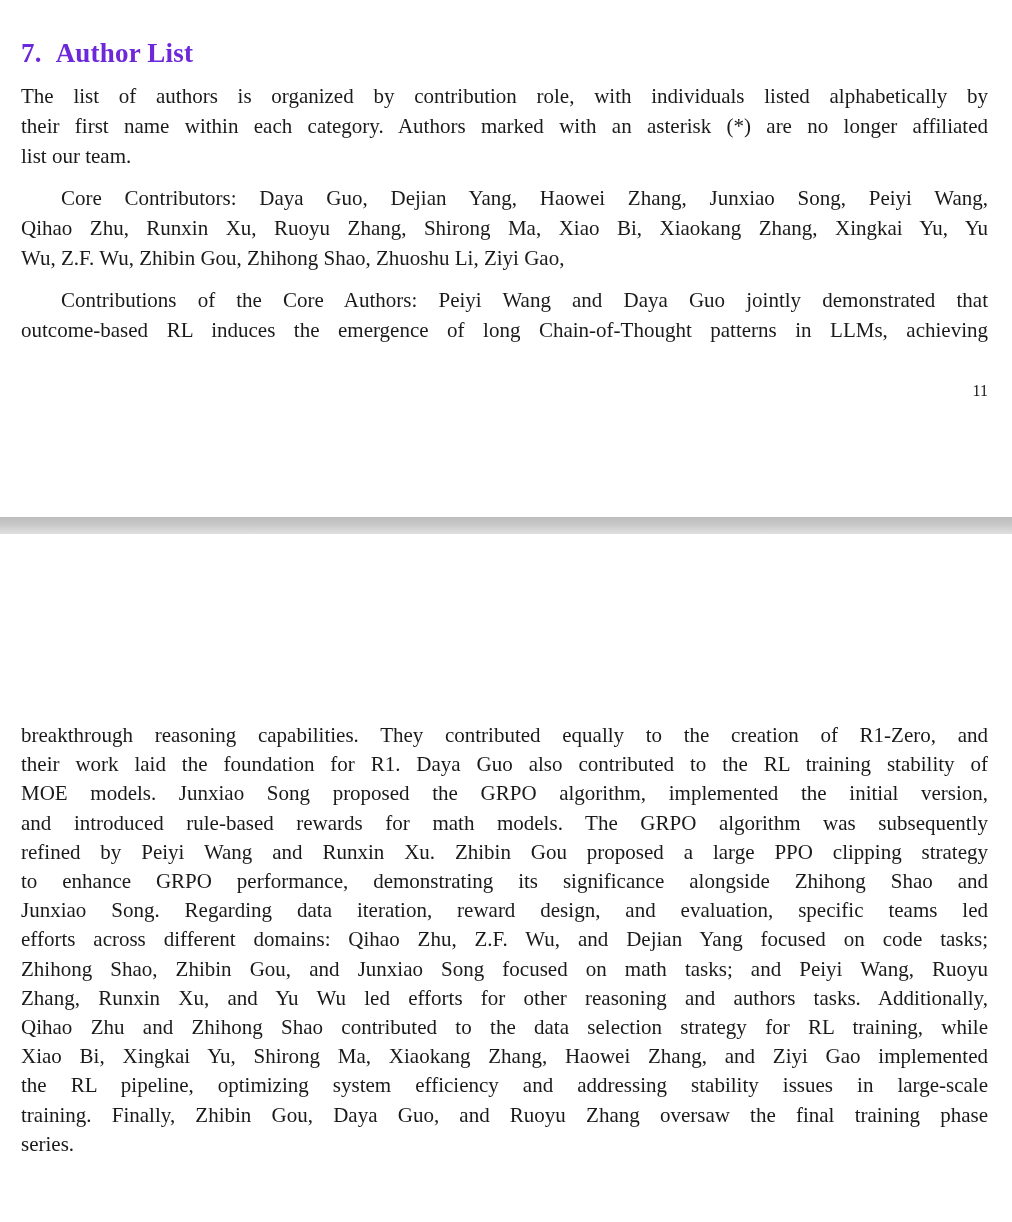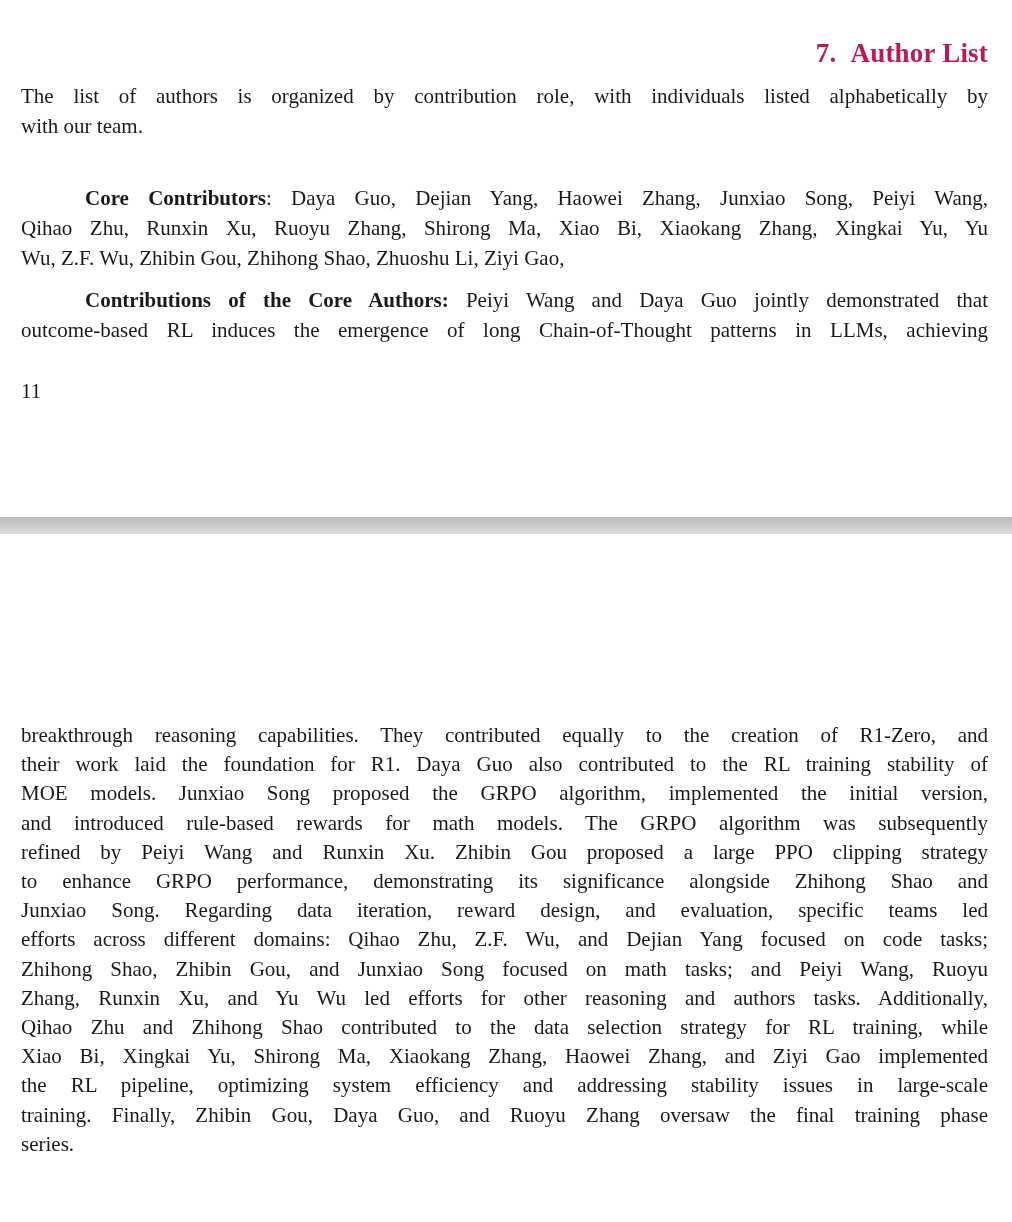--- a/index.html
+++ b/index.html
@@ -14,46 +14,45 @@
   }
   .page { position: absolute; left: 0; width: 1012px; background: #ffffff; }
   .page-11 { top: 0; height: 517px; }
   .page-12 { top: 534px; height: 683px; }
 
   .heading {
     position: absolute;
     top: 19px; left: 21px; width: 967px;
     font-size: 27px; font-weight: bold;
     line-height: 32px;
-    color: #be185d;
+    color: #6d28d9;
     letter-spacing: 0.2px;
-    text-align: right;
   }
   .heading .hnum { display: inline-block; margin-right: 14px; }
 
   .para {
     position: absolute;
     left: 21px; width: 967px;
     font-size: 21px;
     line-height: 30px;
   }
   .para-intro { top: 81px; }
   .para-core { top: 183px; }
   .para-contrib { top: 285px; }
 
   .line { text-align: justify; text-align-last: justify; }
   .line.last-left { text-align-last: left; }
   .first-line { text-indent: 40px; }
-  .lead { font-weight: bold; margin-left: 24px; }
+  .lead { font-weight: normal; }
 
   .pagenum {
     position: absolute;
     top: 379px; left: 21px; width: 967px;
-    text-align: left;
-    font-size: 21px; line-height: 24px;
+    text-align: right;
+    font-size: 16px; line-height: 24px;
   }
 
   .page-separator {
     position: absolute;
     top: 517px; left: 0;
     width: 1012px; height: 22px;
     background: linear-gradient(180deg, #bdbdbd 0%, #c6c6c6 30%, #d9d9d9 65%, #eaeaea 100%);
   }
 
   .para-p12 {
@@ -69,21 +68,22 @@
 <div class="screen">
 
   <section class="page page-11">
 
     <h1 class="heading">
       <span class="hnum">7.</span><span>Author List</span>
     </h1>
 
     <div class="para para-intro">
         <div class="line">The list of authors is organized by contribution role, with individuals listed alphabetically by</div>
-        <div class="line last-left">with our team.</div>
+        <div class="line">their first name within each category. Authors marked with an asterisk (*) are no longer affiliated</div>
+        <div class="line last-left">list our team.</div>
       </div>
 
     <div class="para para-core">
       <div class="line first-line">
         <span class="lead">Core Contributors</span><span>: Daya Guo, Dejian Yang, Haowei Zhang, Junxiao Song, Peiyi Wang,</span>
       </div>
       <div>
           <div class="line">Qihao Zhu, Runxin Xu, Ruoyu Zhang, Shirong Ma, Xiao Bi, Xiaokang Zhang, Xingkai Yu, Yu</div>
           <div class="line last-left">Wu, Z.F. Wu, Zhibin Gou, Zhihong Shao, Zhuoshu Li, Ziyi Gao,</div>
         </div>

